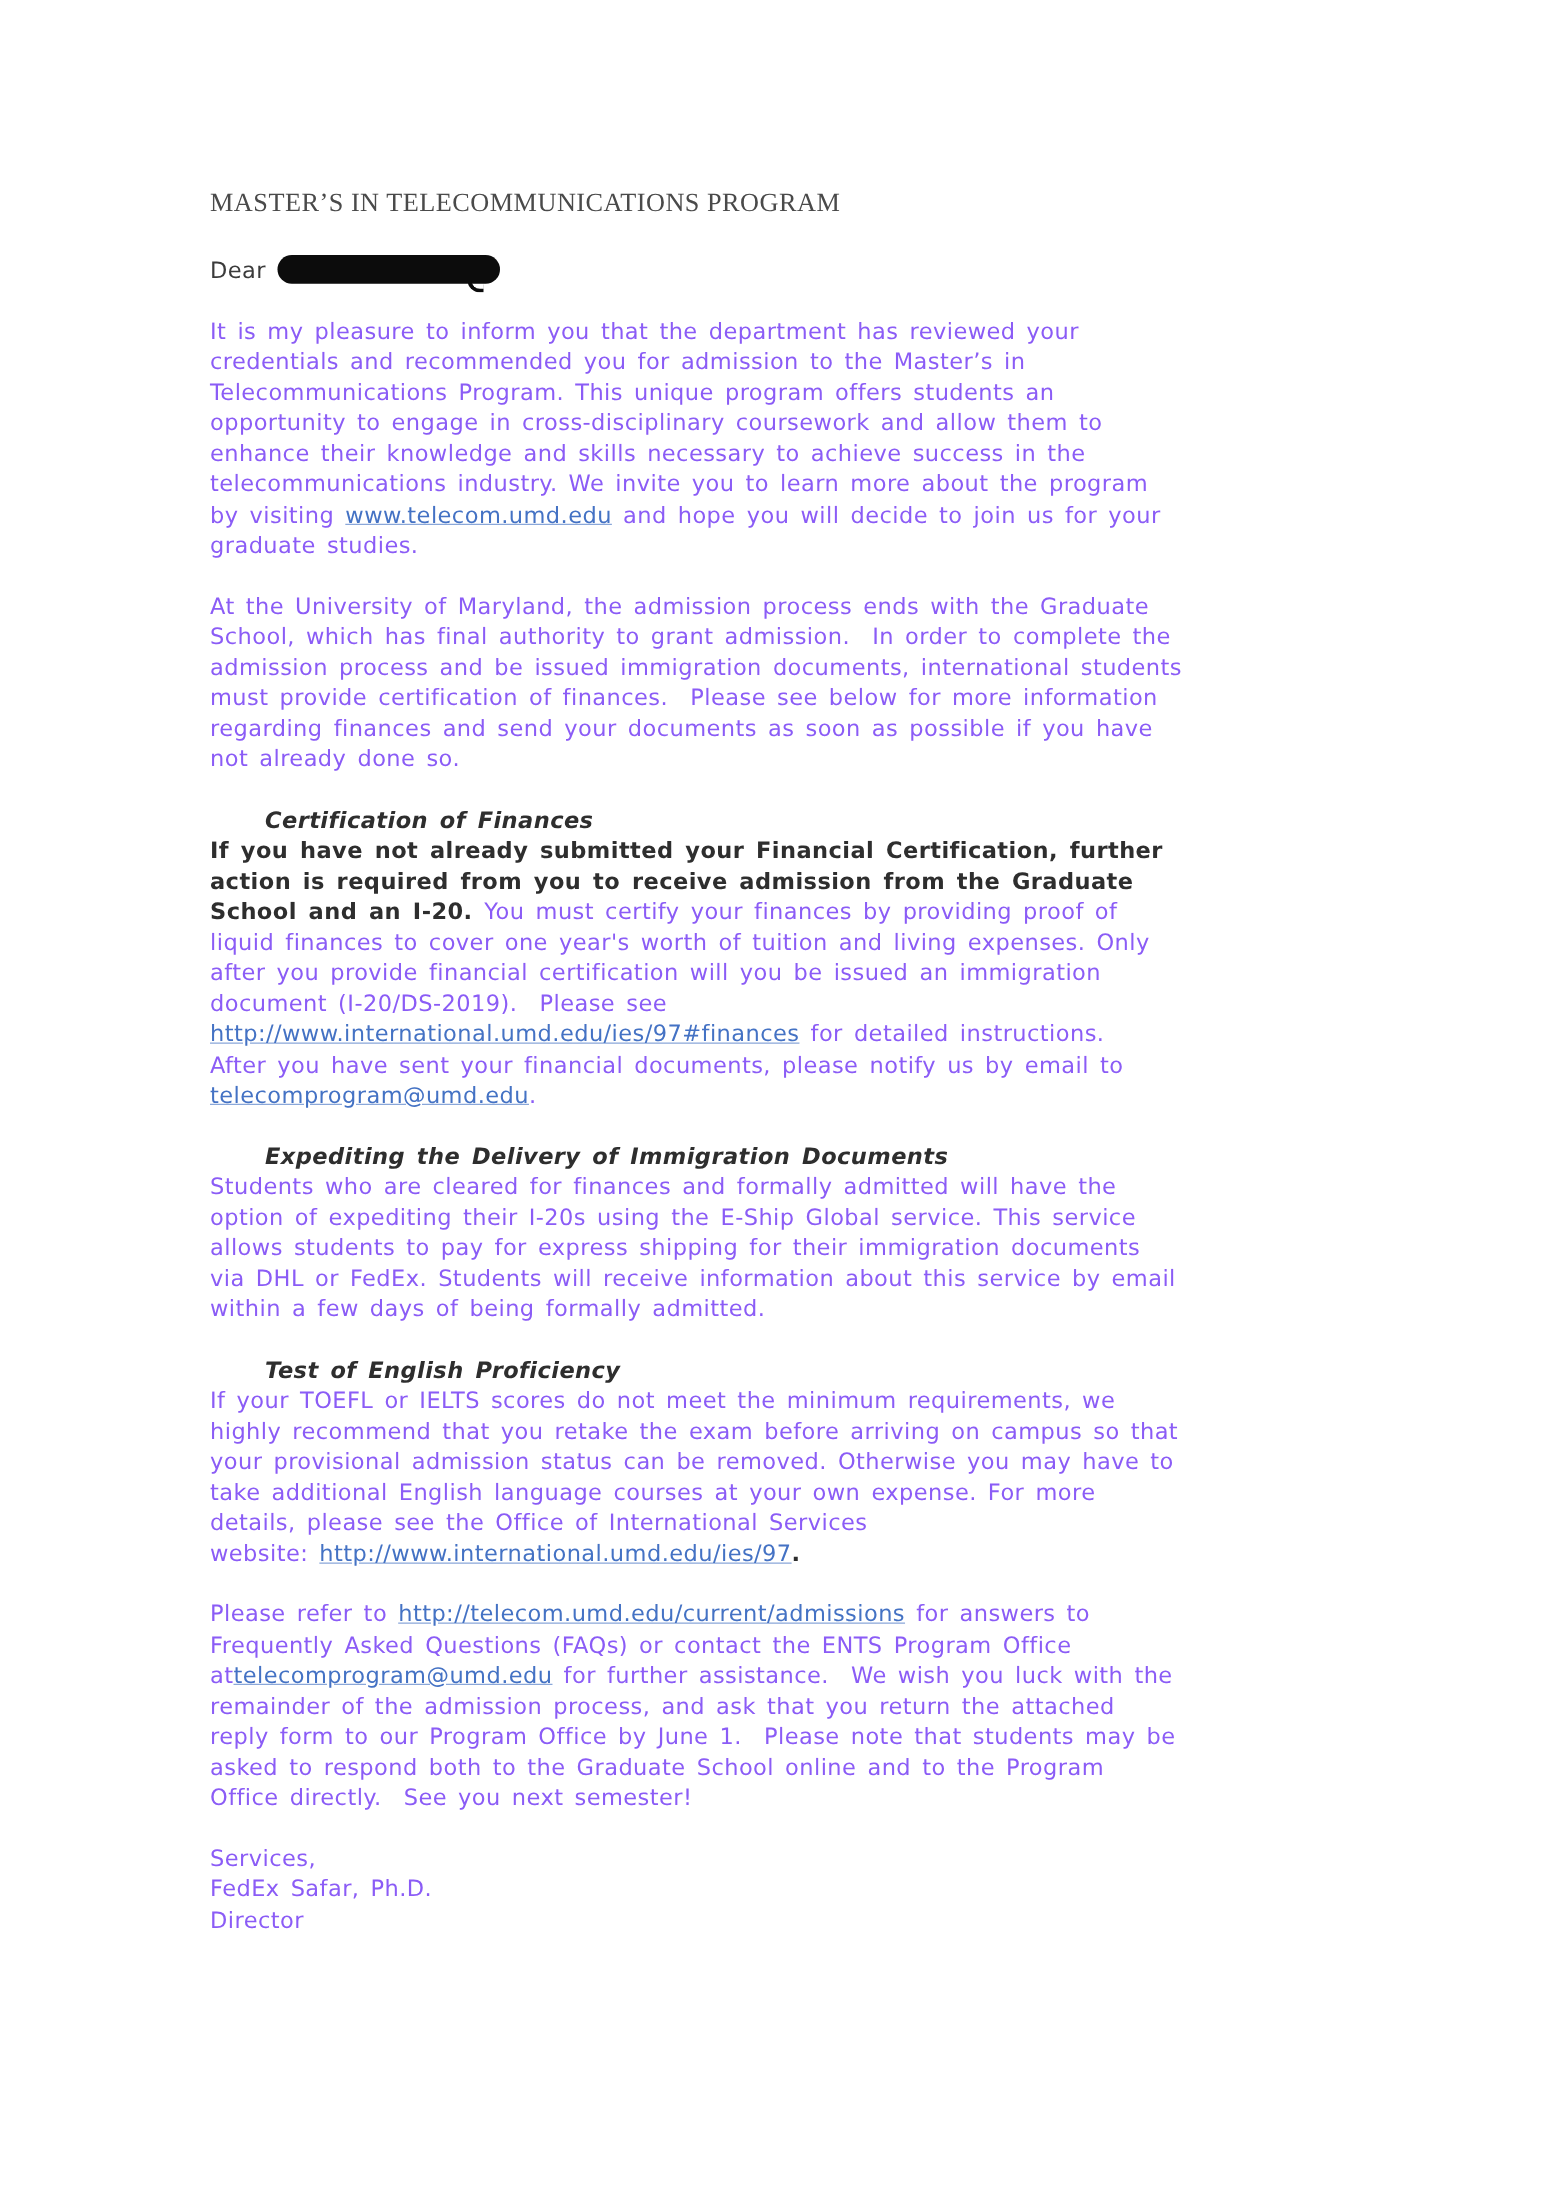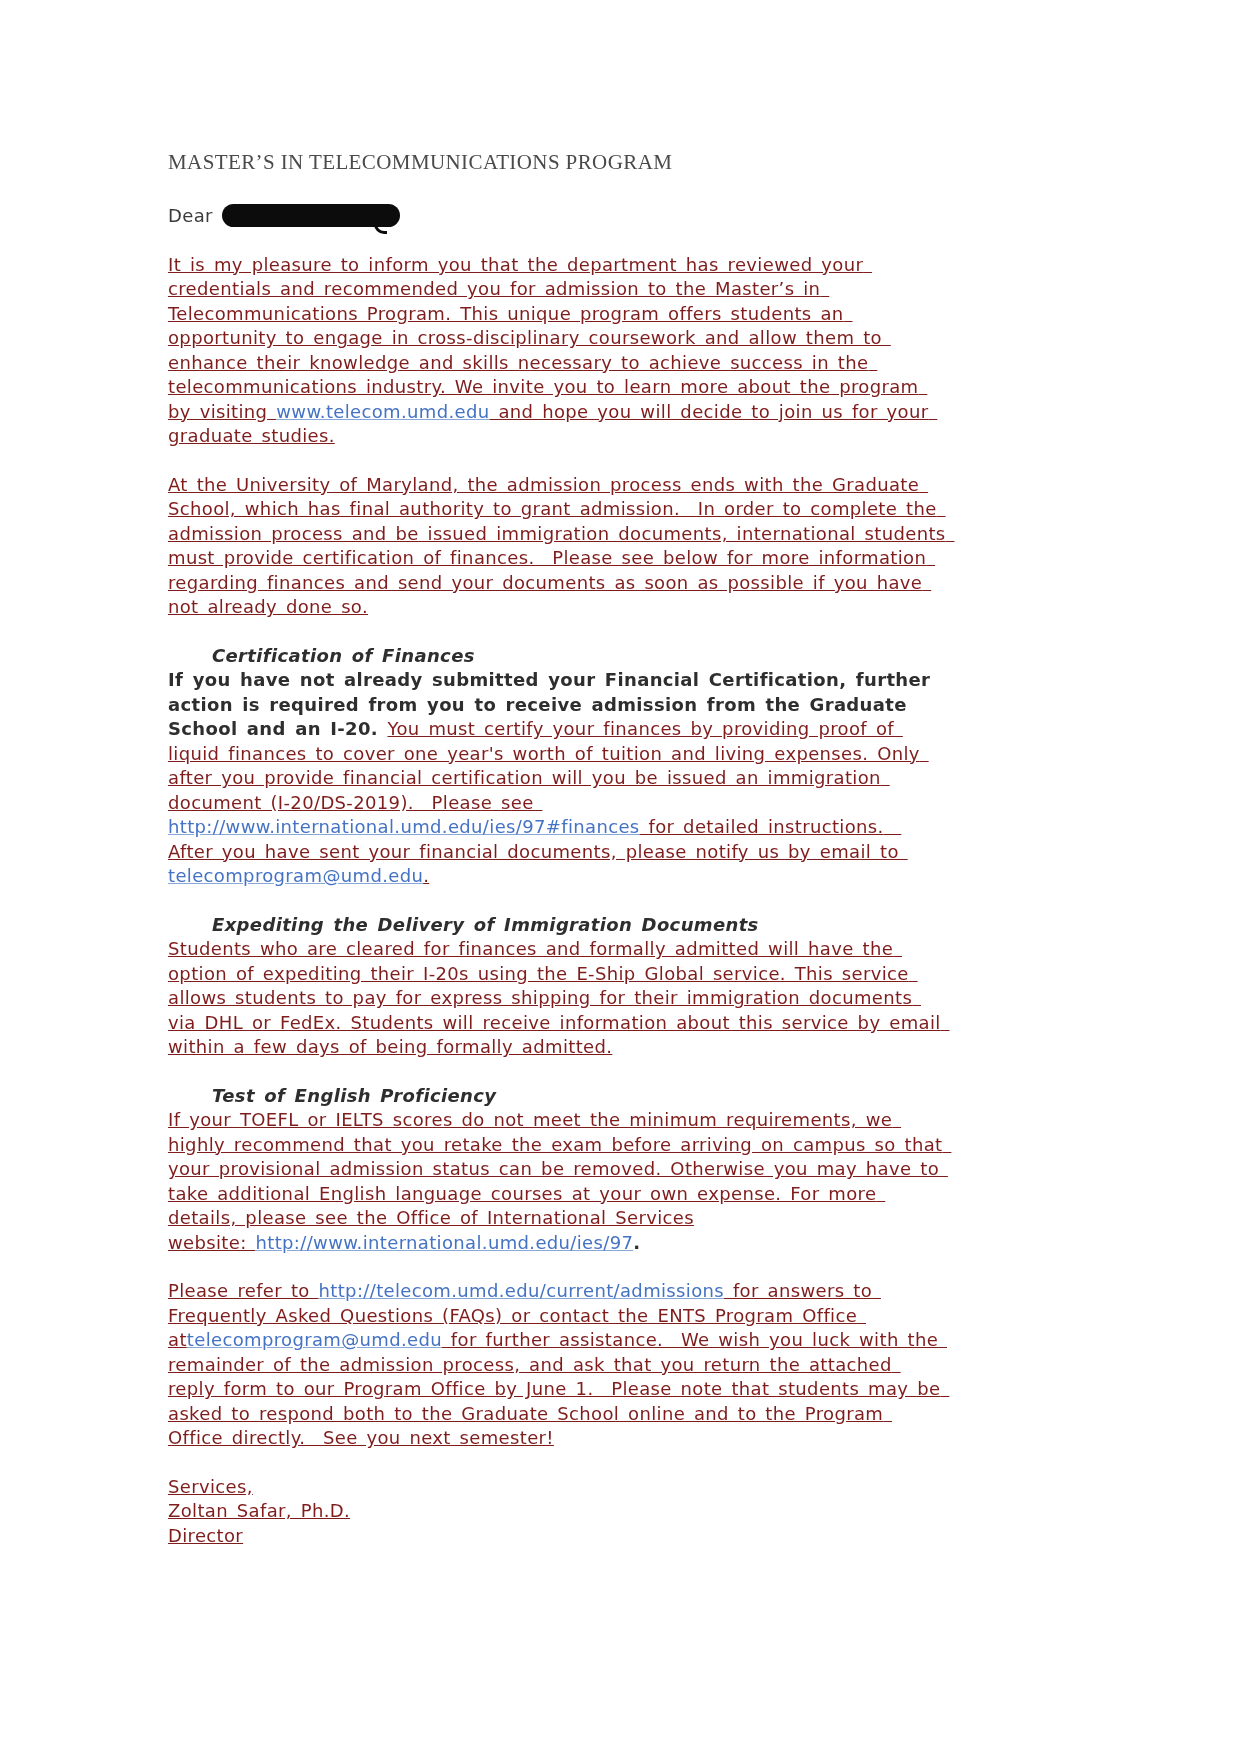--- a/index.html
+++ b/index.html
@@ -34,21 +34,21 @@
   .para {
     font-size: 18px;
     line-height: 24.5px;
     letter-spacing: 0.35px;
     word-spacing: 2.8px;
     color: #3b3b3b;
     margin: 0 0 24px 0;
     white-space: pre-wrap;
   }
   .salutation { }
-  .seg-plain { color: #7f1d1d; text-decoration: underline; }
+  .seg-plain { color: #8b5cf6; }
   .seg-bold { font-weight: bold; color: #2e2e2e; }
   .seg-bolditalic { font-weight: bold; font-style: italic; color: #2e2e2e; margin-left: 44px; }
   a.seg-link {
     color: #4472c4;
     text-decoration: underline;
     text-decoration-color: #8aa7d9;
     cursor: pointer;
   }
   .redaction {
     display: inline-block;
@@ -81,16 +81,16 @@
 
     <p class="para salutation"><span>Dear </span><span class="redaction"><span class="g-tail"></span></span></p>
 
     <div id="paragraphs">
         <p class="para"><span class="seg-plain">It is my pleasure to inform you that the department has reviewed your credentials and recommended you for admission to the Master’s in Telecommunications Program. This unique program offers students an opportunity to engage in cross-disciplinary coursework and allow them to enhance their knowledge and skills necessary to achieve success in the telecommunications industry. We invite you to learn more about the program by visiting </span><a href="#" class="seg-link">www.telecom.umd.edu</a><span class="seg-plain"> and hope you will decide to join us for your graduate studies.</span></p>
         <p class="para"><span class="seg-plain">At the University of Maryland, the admission process ends with the Graduate School, which has final authority to grant admission.  In order to complete the admission process and be issued immigration documents, international students must provide certification of finances.  Please see below for more information regarding finances and send your documents as soon as possible if you have not already done so.</span></p>
         <p class="para"><span class="seg-bolditalic">Certification of Finances</span><br><span class="seg-bold">If you have not already submitted your Financial Certification, further action is required from you to receive admission from the Graduate School and an I-20. </span><span class="seg-plain">You must certify your finances by providing proof of liquid finances to cover one year's worth of tuition and living expenses. Only after you provide financial certification will you be issued an immigration document (I-20/DS-2019).  Please see </span><a href="#" class="seg-link">http://www.international.umd.edu/ies/97#finances</a><span class="seg-plain"> for detailed instructions.  After you have sent your financial documents, please notify us by email to </span><a href="#" class="seg-link">telecomprogram@umd.edu</a><span class="seg-plain">.</span></p>
         <p class="para"><span class="seg-bolditalic">Expediting the Delivery of Immigration Documents</span><br><span class="seg-plain">Students who are cleared for finances and formally admitted will have the option of expediting their I-20s using the E-Ship Global service. This service allows students to pay for express shipping for their immigration documents via DHL or FedEx. Students will receive information about this service by email within a few days of being formally admitted.</span></p>
         <p class="para"><span class="seg-bolditalic">Test of English Proficiency</span><br><span class="seg-plain">If your TOEFL or IELTS scores do not meet the minimum requirements, we highly recommend that you retake the exam before arriving on campus so that your provisional admission status can be removed. Otherwise you may have to take additional English language courses at your own expense. For more details, please see the Office of International Services</span><br><span class="seg-plain">website: </span><a href="#" class="seg-link">http://www.international.umd.edu/ies/97</a><span class="seg-bold">.</span></p>
         <p class="para"><span class="seg-plain">Please refer to </span><a href="#" class="seg-link">http://telecom.umd.edu/current/admissions</a><span class="seg-plain"> for answers to Frequently Asked Questions (FAQs) or contact the ENTS Program Office at</span><a href="#" class="seg-link">telecomprogram@umd.edu</a><span class="seg-plain"> for further assistance.  We wish you luck with the remainder of the admission process, and ask that you return the attached reply form to our Program Office by June 1.  Please note that students may be asked to respond both to the Graduate School online and to the Program Office directly.  See you next semester!</span></p>
-        <p class="para signature"><span class="seg-plain">Services,</span><br><span class="seg-plain">Zoltan Safar, Ph.D.</span><br><span class="seg-plain">Director</span></p>
+        <p class="para signature"><span class="seg-plain">Services,</span><br><span class="seg-plain">FedEx Safar, Ph.D.</span><br><span class="seg-plain">Director</span></p>
       </div>
   </div>
 </div>
 
 </body></html>

